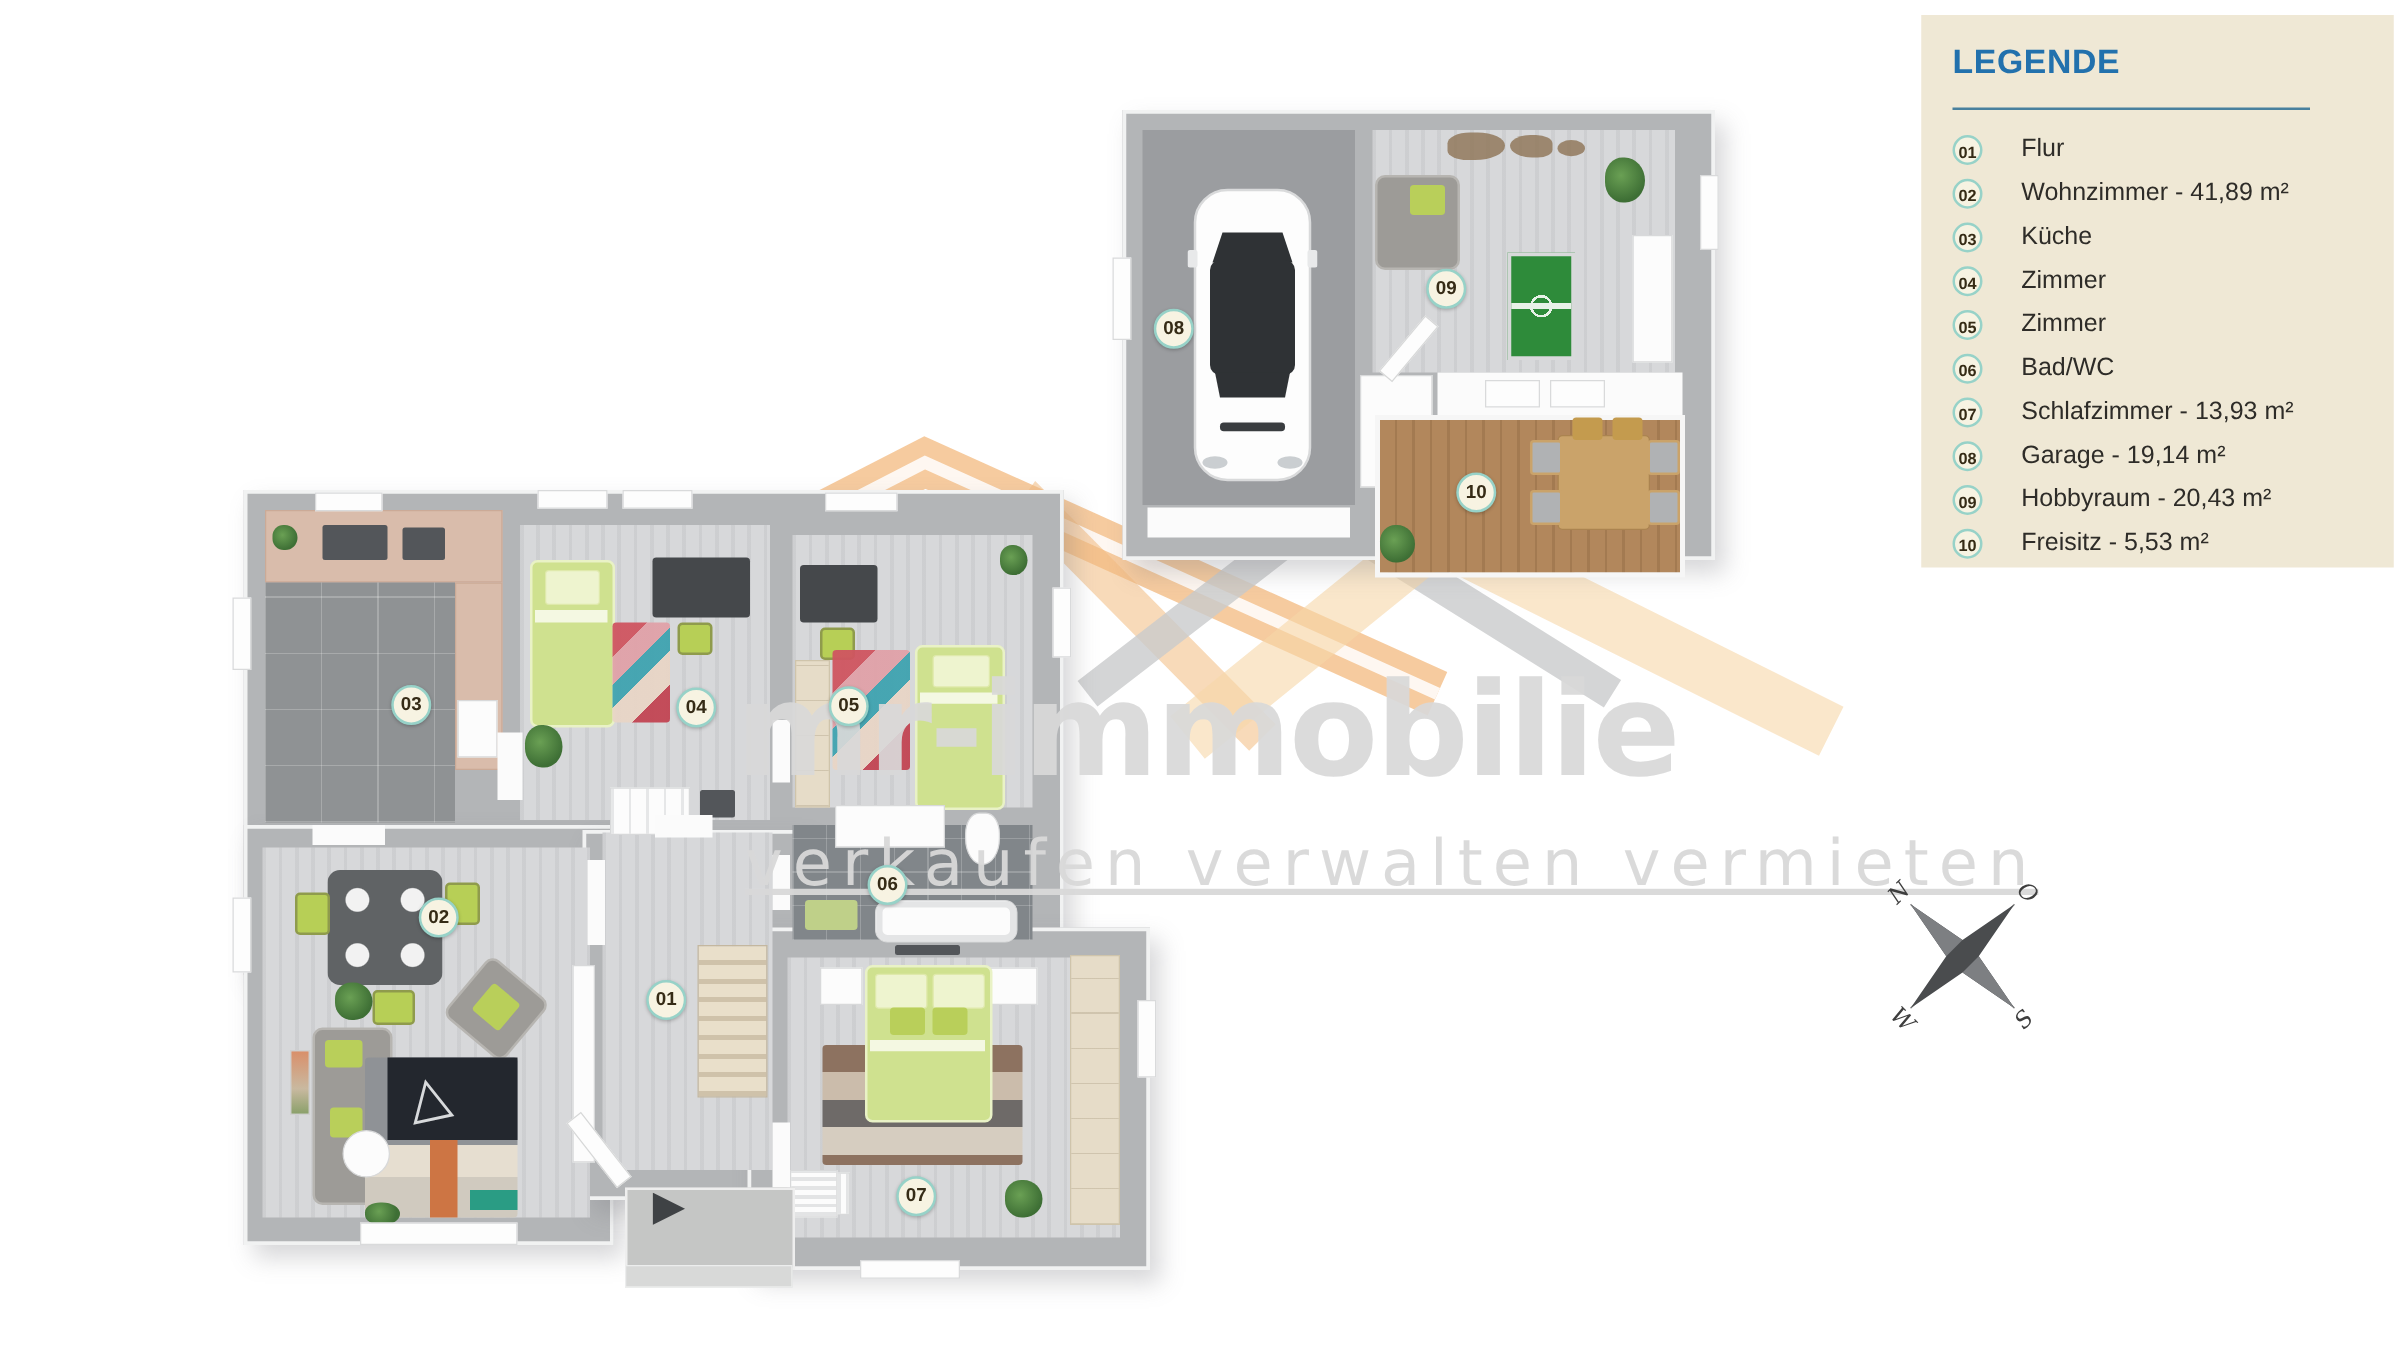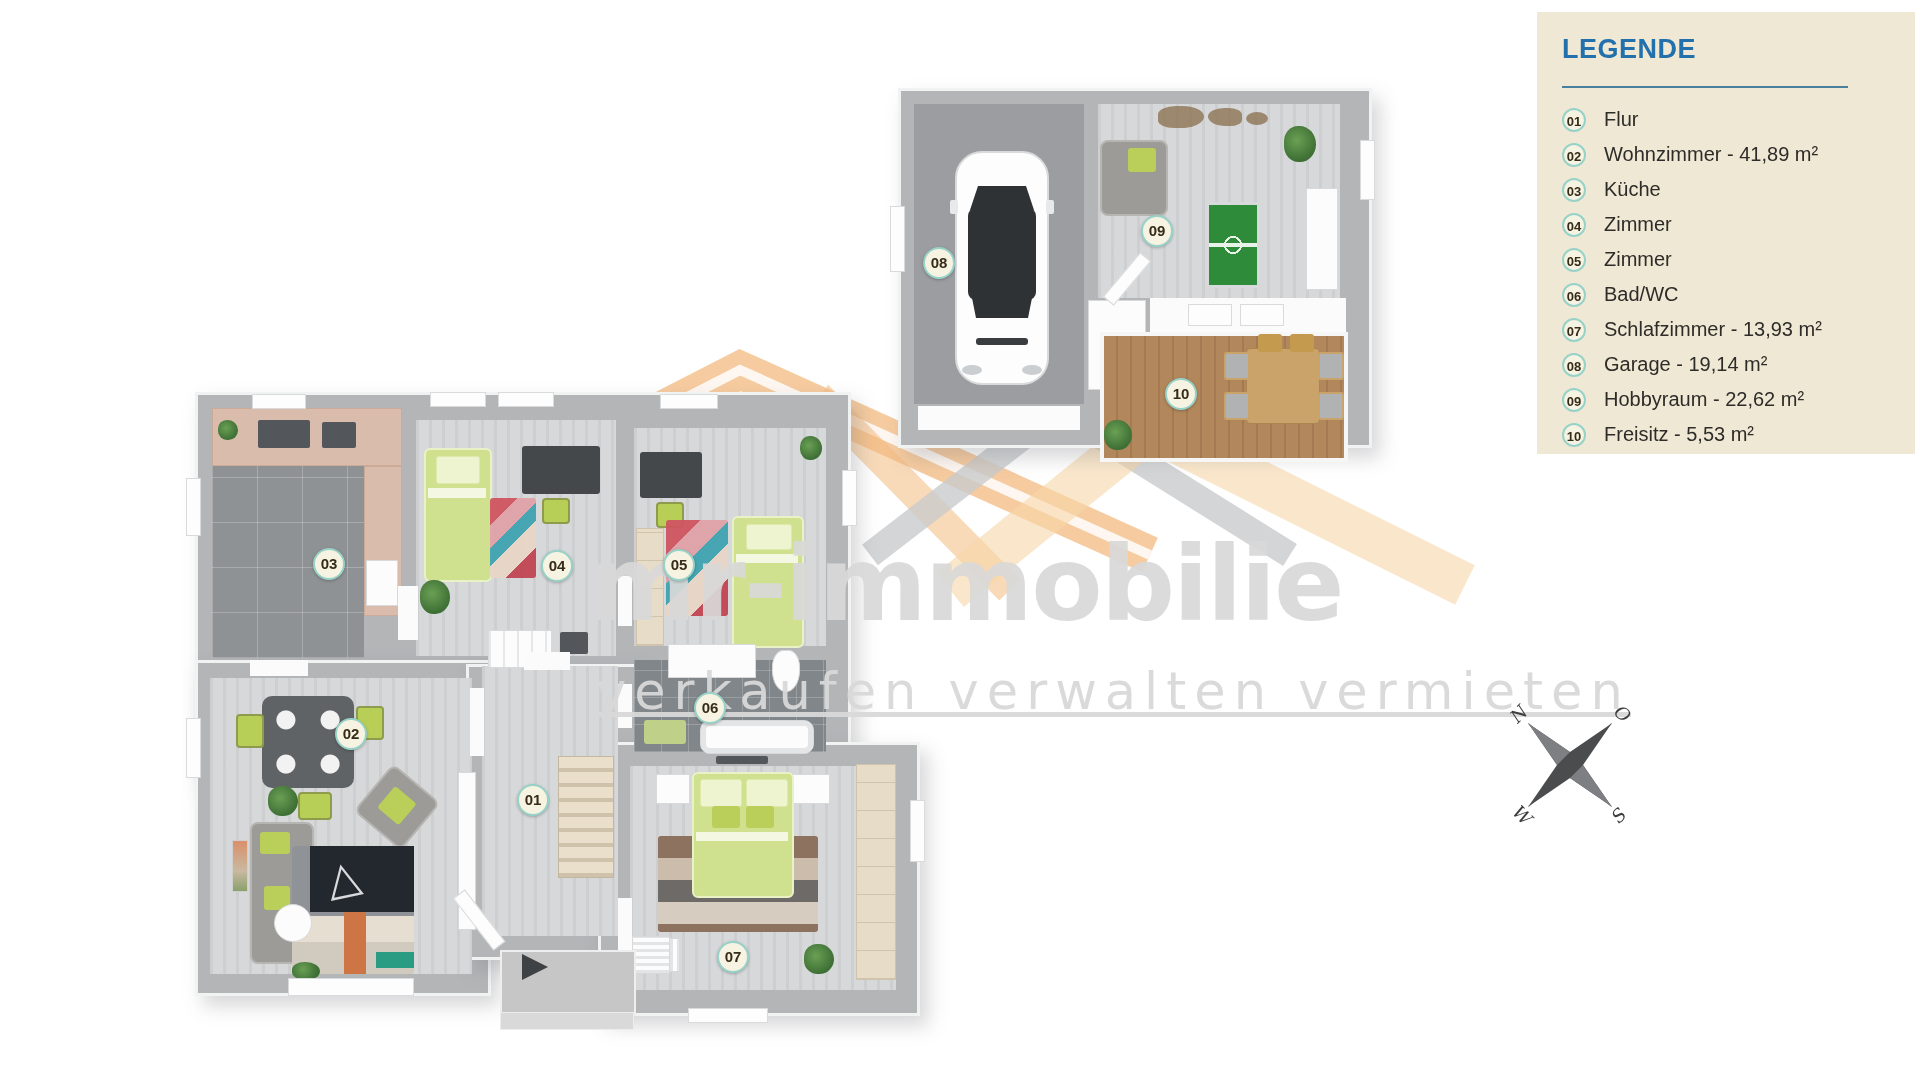--- a/index.html
+++ b/index.html
@@ -112,21 +112,21 @@
   .legend-row{display:flex;align-items:center;height:35px;}
   .legend-badge{
     width:24px;height:24px;border-radius:50%;flex:0 0 24px;
     background:var(--badge-fill,#f7f3e2);
     border:2px solid var(--badge-ring,#97d2c8);
     color:var(--badge-text-color,#352b16);
     font-size:13px;font-weight:700;line-height:24px;text-align:center;
     box-sizing:border-box;
   }
   .legend-text{
-    margin-left:18px;color:var(--legend-text-color,#2e2c28);
+    margin-left:31px;color:var(--legend-text-color,#2e2c28);
     font-size:20px;
   }
   
   #compass{z-index:4;}
 </style>
 </head>
 <body>
 
 <svg id="roof-watermark" class="abs" style="left:300px;top:280px;width:1200px;height:330px;" viewBox="300 280 1200 330">
   <path d="M380,555 L740,370 L1150,555" fill="none" stroke="#efa050" stroke-width="38" opacity="0.55"></path>
@@ -360,20 +360,20 @@
     <div class="legend-row">
       <div class="legend-badge">07</div>
       <div class="legend-text">Schlafzimmer - 13,93 m²</div>
     </div>
     <div class="legend-row">
       <div class="legend-badge">08</div>
       <div class="legend-text">Garage - 19,14 m²</div>
     </div>
     <div class="legend-row">
       <div class="legend-badge">09</div>
-      <div class="legend-text">Hobbyraum - 22,62 m²</div>
+      <div class="legend-text">Hobbyraum - 20,43 m²</div>
     </div>
     <div class="legend-row">
       <div class="legend-badge">10</div>
       <div class="legend-text">Freisitz - 5,53 m²</div>
     </div>
   </div>
 </div>
 
 </body></html>

